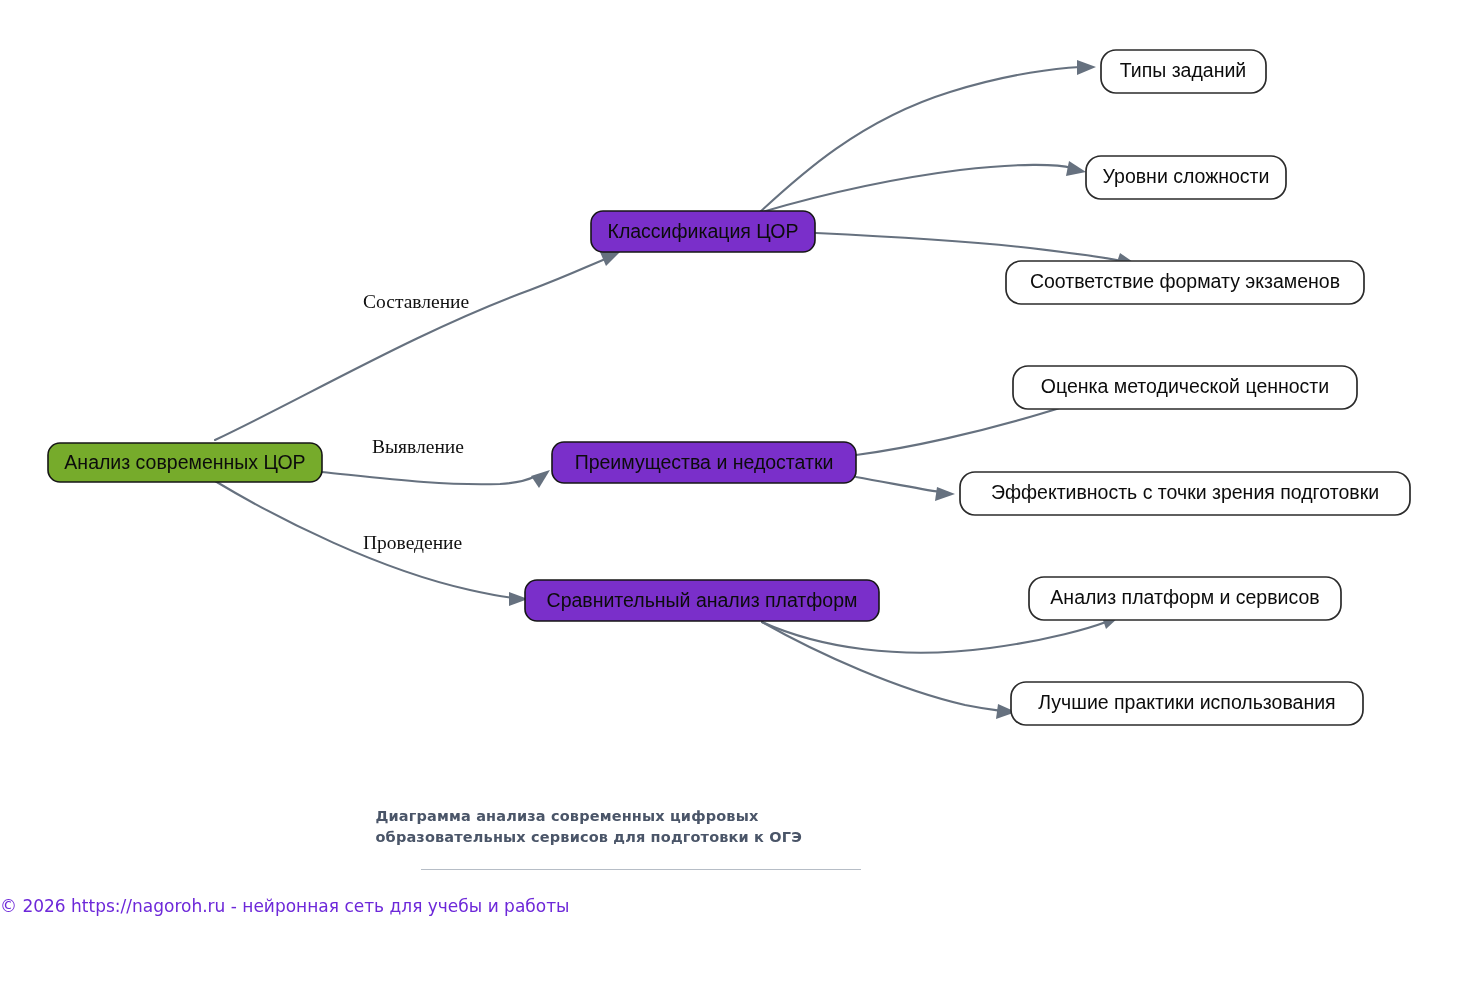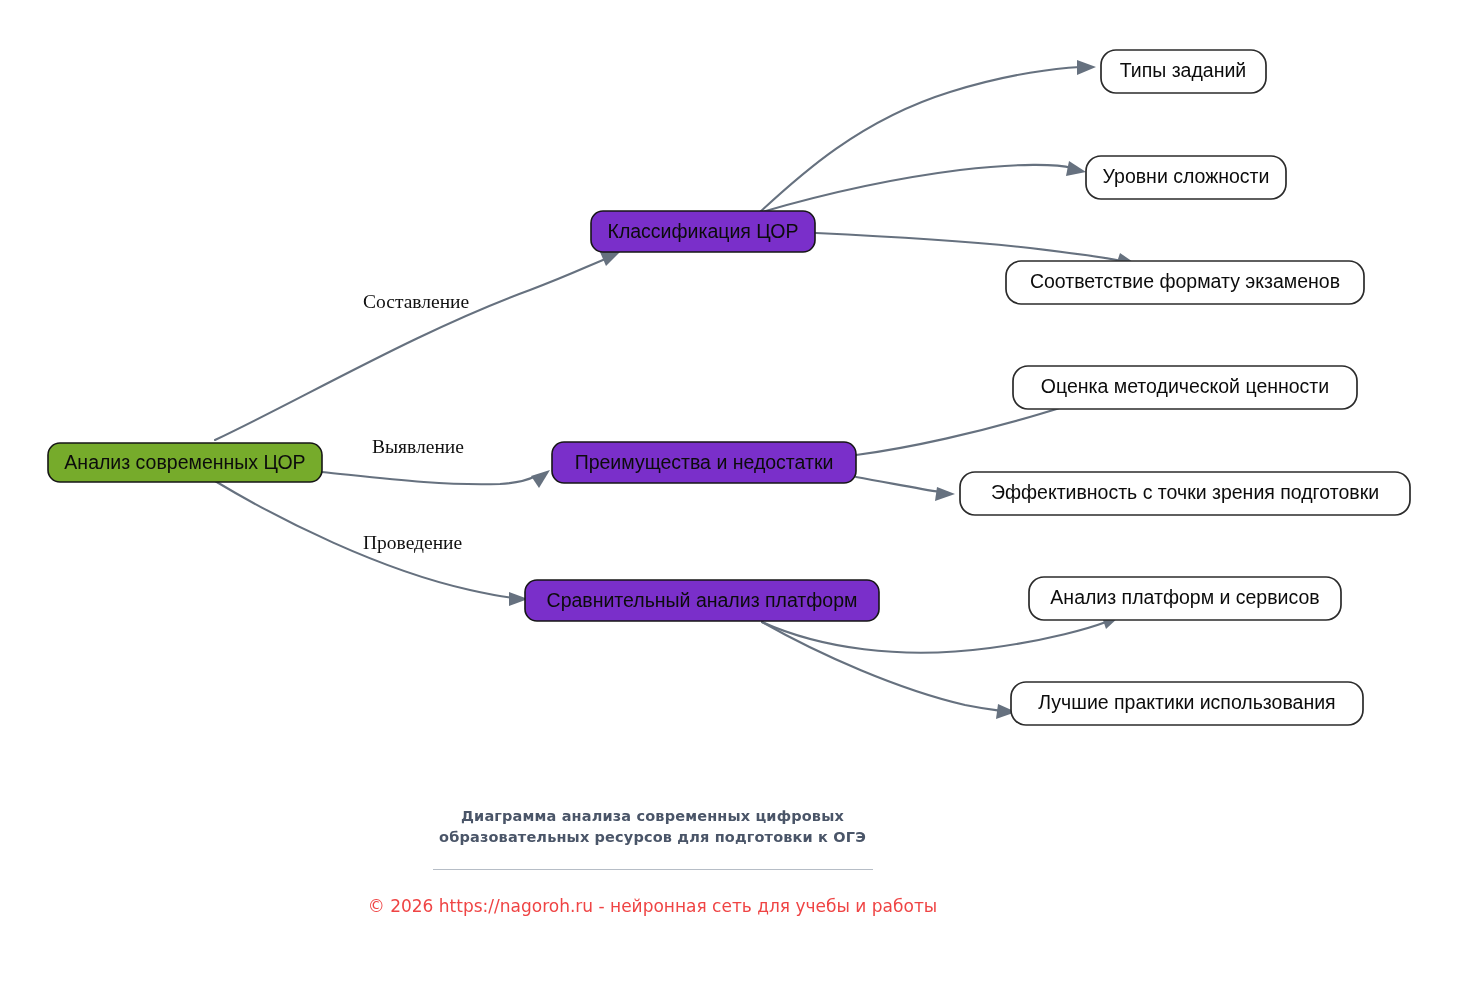--- a/index.html
+++ b/index.html
@@ -68,43 +68,41 @@
     font-size: 19.5px;
     fill: #0c0c0c;
     text-anchor: middle;
     dominant-baseline: middle;
   }
   .footer-block {
     position: absolute;
     left: 0;
     top: 806px;
     width: 1281px;
-    text-align: center;
-    padding-left: 12px;
   }
   .footer-title {
     font-family: "DejaVu Sans", sans-serif;
     font-size: 14.5px;
     font-weight: bold;
     color: #4a5568;
     line-height: 1.42;
     letter-spacing: 0.15px;
     margin: 0 auto;
     width: 530px;
   }
   .footer-rule {
     width: 440px;
     height: 1px;
     background: #b6bdc6;
     margin: 22px auto 0 auto;
   }
   .footer-credit {
     font-family: "DejaVu Sans", sans-serif;
     font-size: 17px;
-    color: #ef4444;
+    color: #6d28d9;
     margin-top: 26px;
   }
 </style>
 </head>
 <body>
 
 <div id="diagram-root">
   <svg class="mindmap" viewBox="0 0 1457 1001" xmlns="http://www.w3.org/2000/svg">
 
     <g>
@@ -214,18 +212,18 @@
     <g>
       <rect class="node-box-leaf" x="1011" y="682" width="352" height="43" rx="15" ry="15"></rect>
       <text class="node-text-leaf" x="1187" y="704">Лучшие практики использования</text>
     </g>
 
   </svg>
 
   <div class="footer-block">
     <div class="footer-title">
       <div>Диаграмма анализа современных цифровых</div>
-      <div>образовательных ресурсов для подготовки к ОГЭ</div>
+      <div>образовательных сервисов для подготовки к ОГЭ</div>
     </div>
     <div class="footer-rule"></div>
     <div class="footer-credit">© 2026 https://nagoroh.ru - нейронная сеть для учебы и работы</div>
   </div>
 </div>
 
 </body></html>

